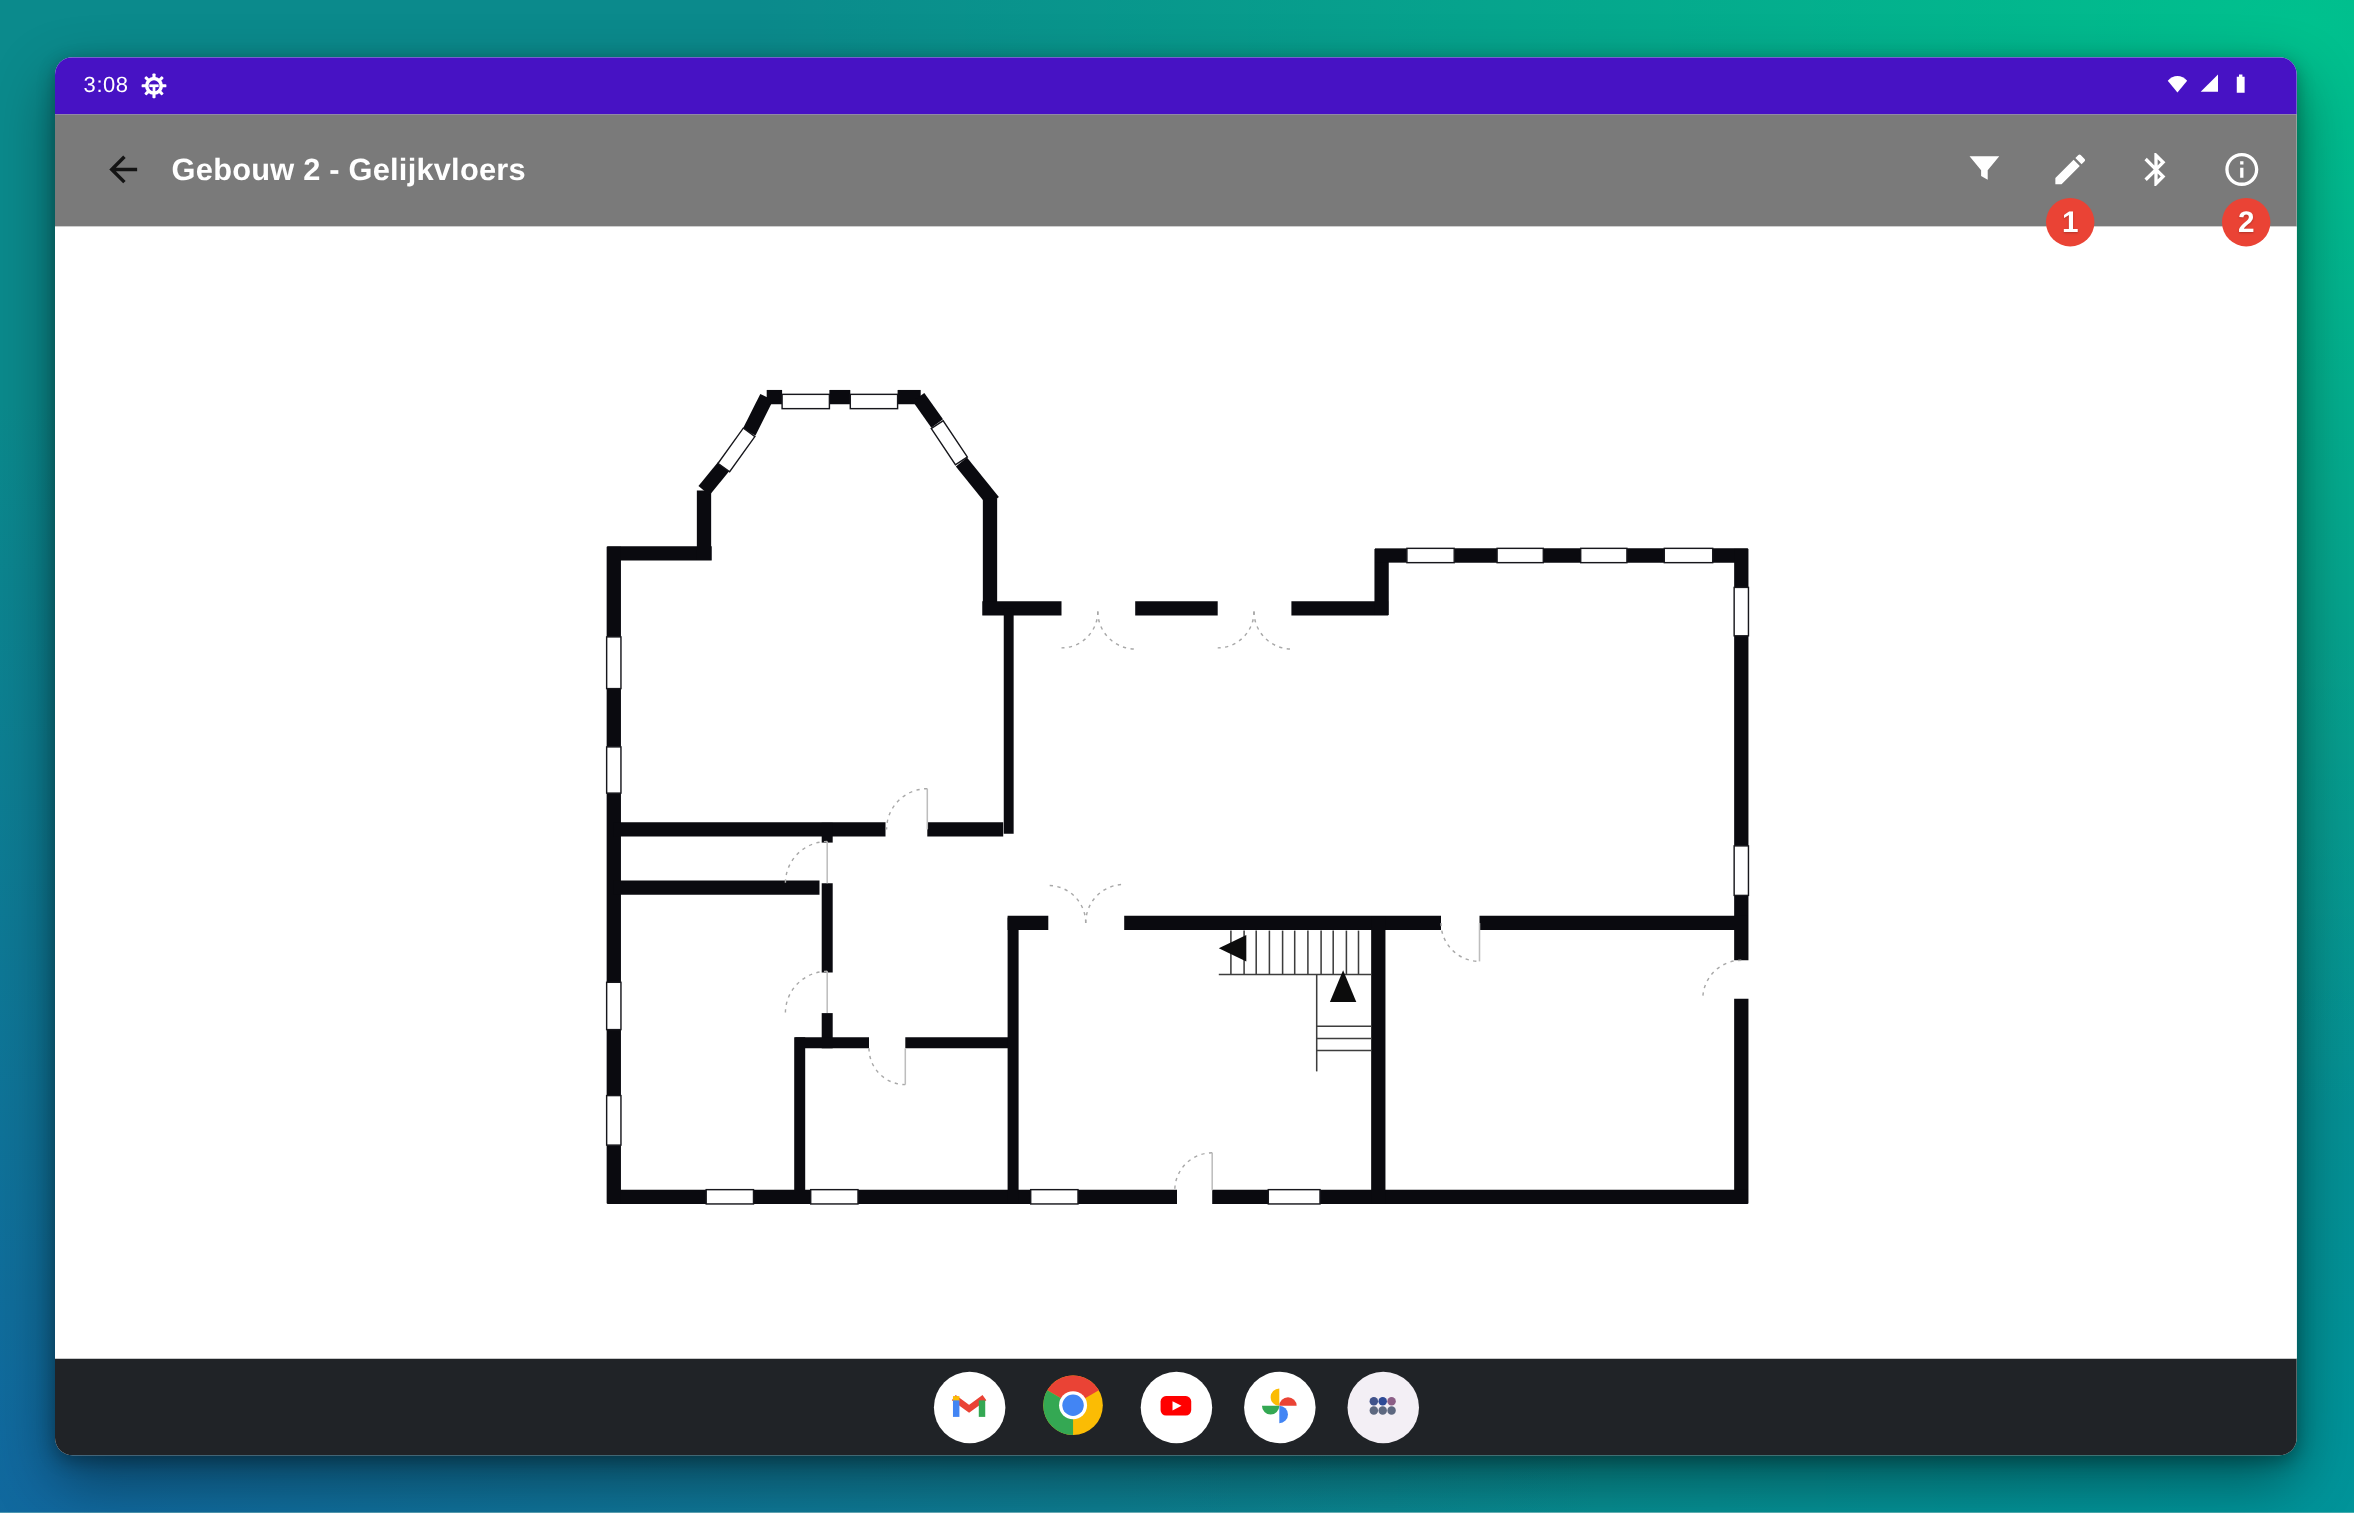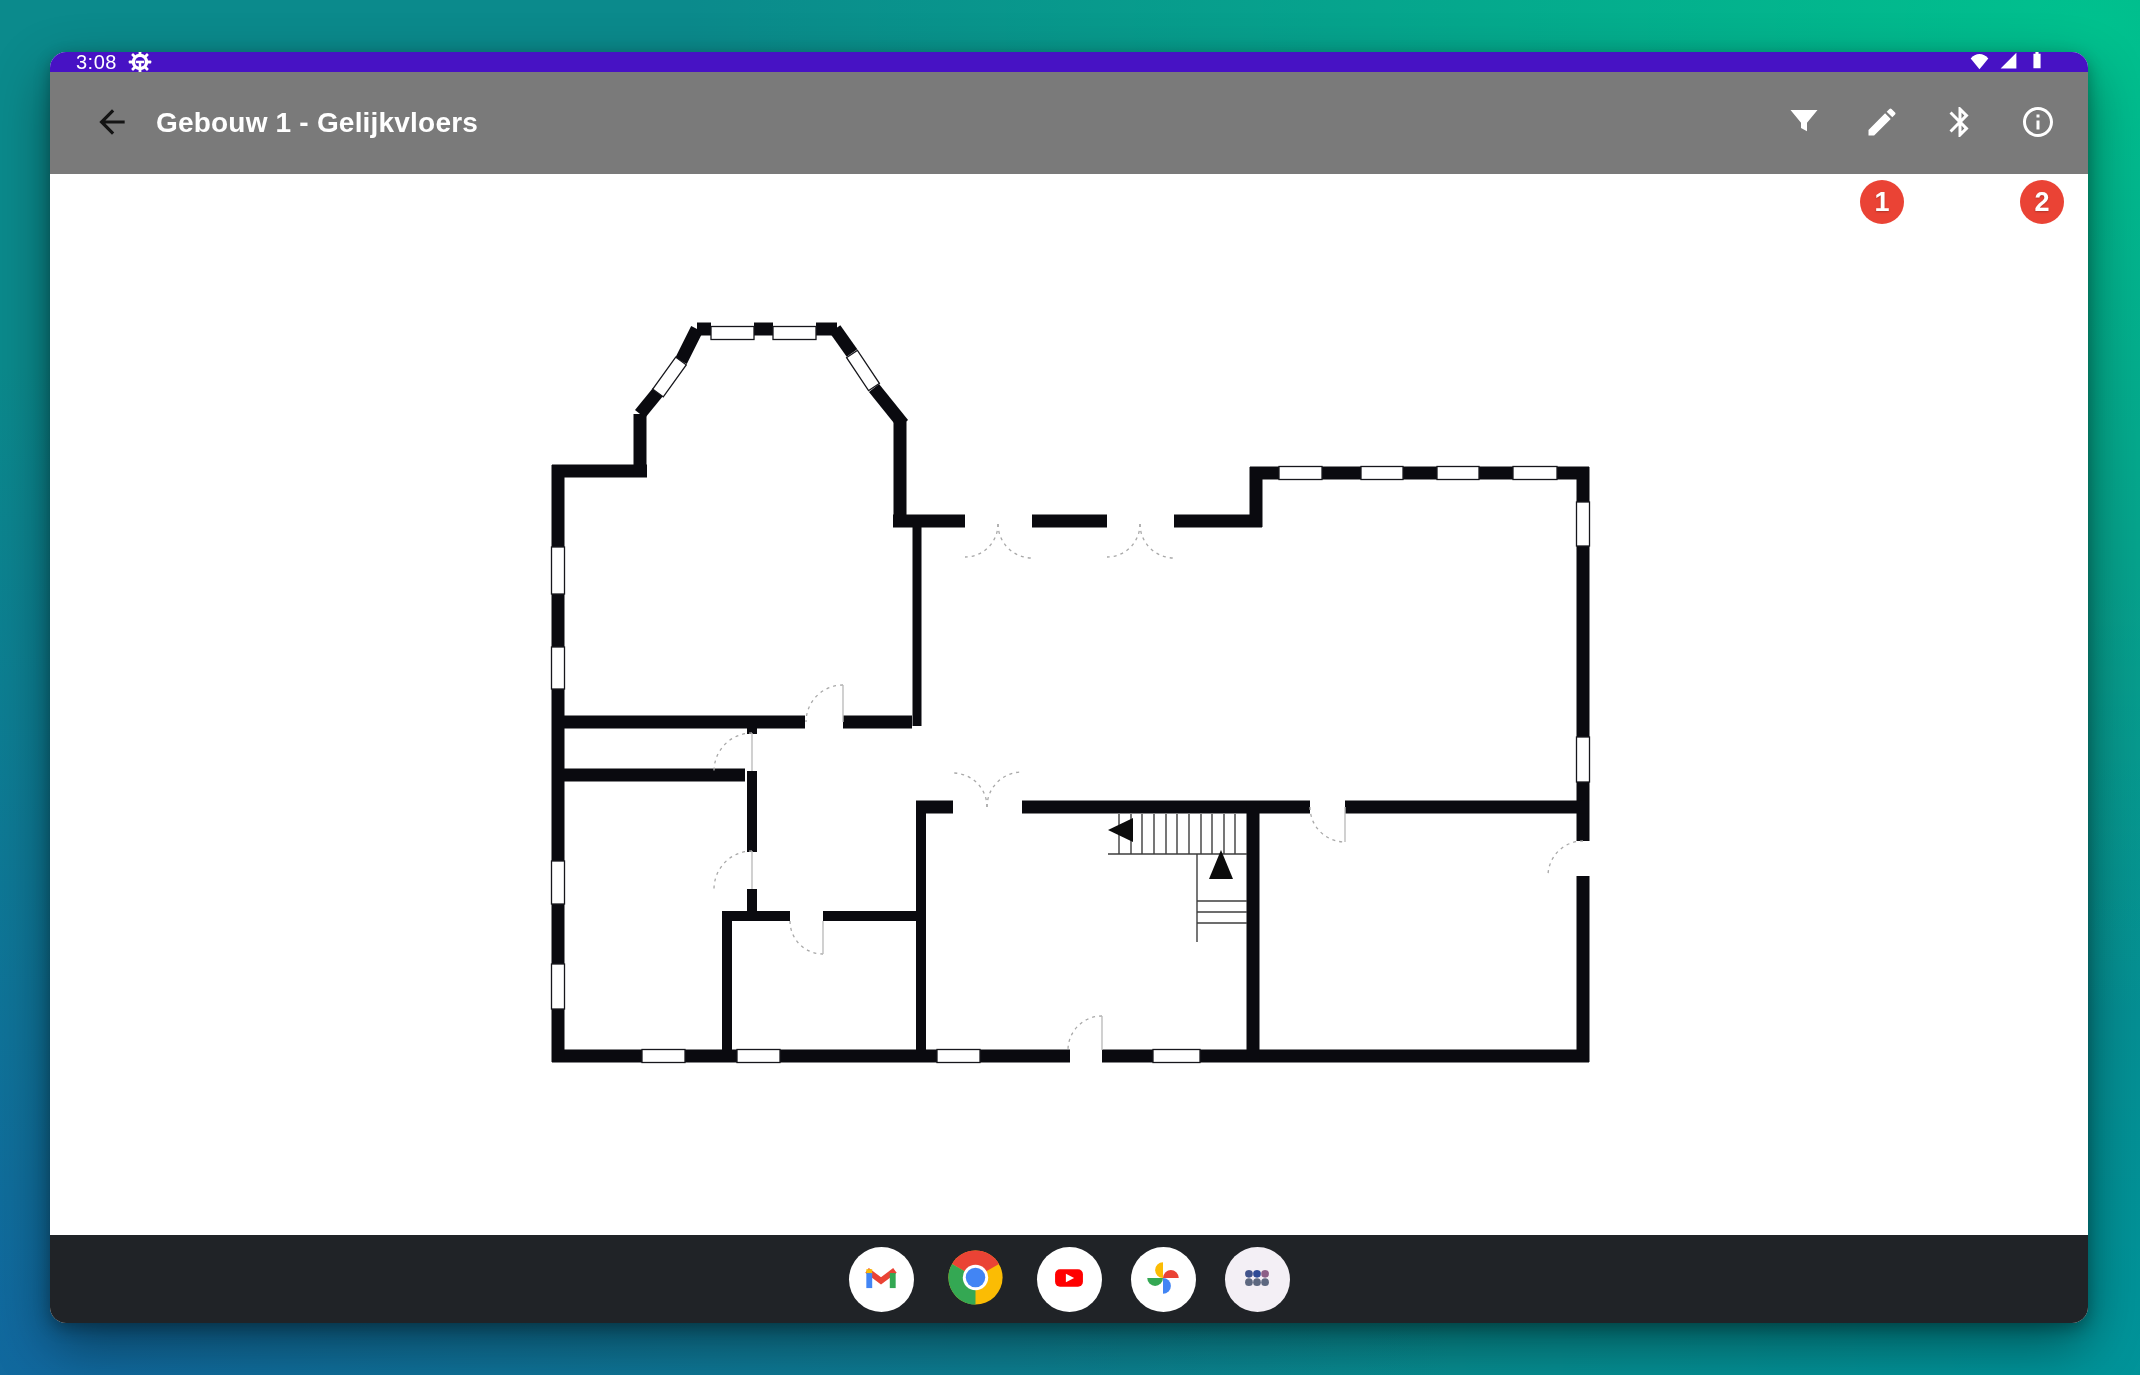--- a/index.html
+++ b/index.html
@@ -15,21 +15,21 @@
     background-image:
       radial-gradient(120% 130% at 98% 2%, var(--background_green) 0%, rgba(0,193,142,0) 55%),
       radial-gradient(120% 130% at 2% 98%, var(--background_blue) 0%, rgba(17,104,159,0) 55%),
       radial-gradient(100% 110% at 98% 98%, var(--background_sea) 0%, rgba(0,148,154,0) 50%);
   }
   .device{
     position:absolute;left:50px;top:52px;width:2038px;height:1271px;
     border-radius:16px;overflow:hidden;background:#fff;display:flex;flex-direction:column;
     box-shadow:0 22px 55px rgba(0,0,0,.42),0 5px 16px rgba(0,0,0,.30);
   }
-  .statusbar{height:20px;background:var(--status_bar);display:flex;align-items:center;
+  .statusbar{height:52px;background:var(--status_bar);display:flex;align-items:center;
     padding:0 40px 0 26px;flex:0 0 auto;color:#fff}
   .sb-time{font-size:20px;font-weight:500;letter-spacing:.5px}
   .sb-gear{margin-left:10px;display:flex}
   .sb-spacer{flex:1}
   .sb-right{display:flex;align-items:center;gap:7px}
   .appbar{height:102px;background:var(--app_bar);display:flex;align-items:center;
     padding:0 28px 0 40px;flex:0 0 auto}
   .iconbtn{background:none;border:none;width:44px;height:44px;display:flex;align-items:center;
     justify-content:center;cursor:pointer;padding:0}
   .title{color:#fff;font-size:28px;font-weight:bold;margin-left:22px;letter-spacing:.2px;
@@ -93,21 +93,21 @@
   </div>
 
   <div class="appbar">
     <button class="iconbtn">
       <span>
         <svg width="38" height="38" viewBox="0 0 24 24">
             <path fill="#141414" d="M20 11H7.83l5.59-5.59L12 4l-8 8 8 8 1.41-1.41L7.83 13H20v-2z"></path>
           </svg>
       </span>
     </button>
-    <h1 class="title">Gebouw 1 - Gelijkvloers</h1>
+    <h1 class="title">Gebouw 2 - Gelijkvloers</h1>
     <div class="actions">
       <button class="iconbtn">
         <span>
           <svg width="36" height="36" viewBox="0 0 24 24">
               <path fill="#fff" d="M3 4h18l-7 8.5v5.7L10 16v-3.5L3 4z"></path>
             </svg>
         </span>
       </button>
       <button class="iconbtn">
         <span>

